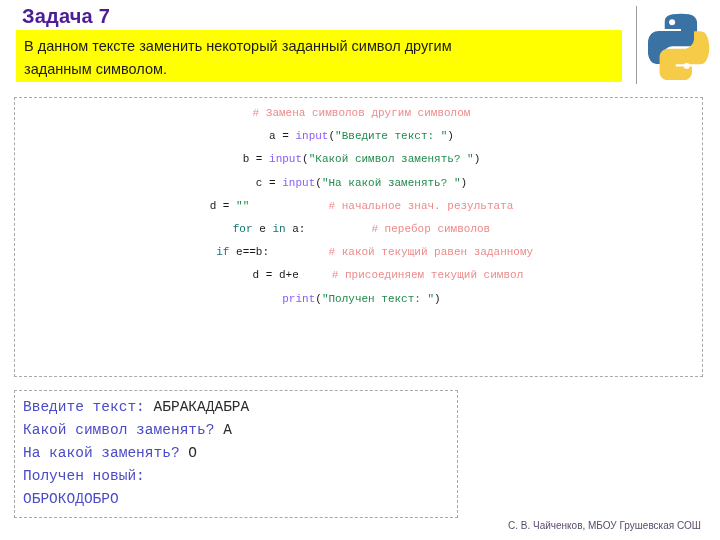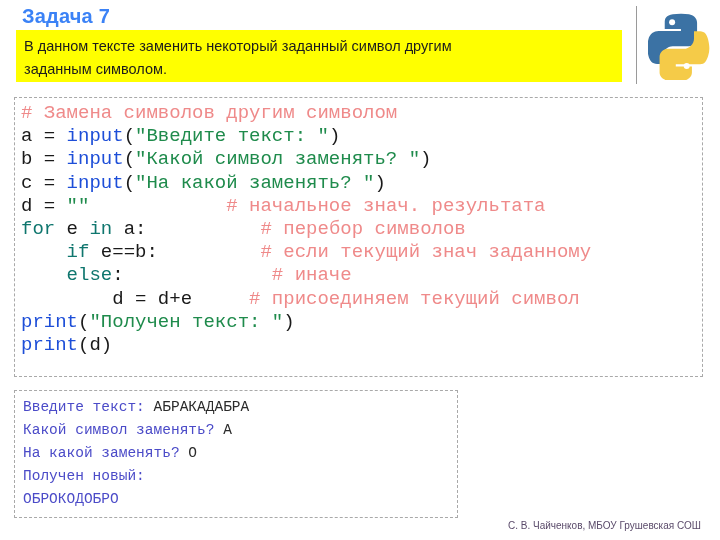--- a/index.html
+++ b/index.html
@@ -20,21 +20,21 @@
     position: absolute;
     left: 0; top: 0;
     width: 720px;
     height: 95px;
   }
   .title {
     position: absolute;
     left: 22px; top: 5px;
     font-size: 20px;
     font-weight: bold;
-    color: #3b82f6;
+    color: #4c1d95;
     letter-spacing: 0.2px;
     white-space: nowrap;
   }
   .banner {
     position: absolute;
     left: 16px; top: 30px;
     width: 606px;
     height: 52px;
     background: #ffff00;
     box-sizing: border-box;
@@ -65,27 +65,28 @@
     position: absolute;
     left: 14px; top: 97px;
     width: 689px;
     height: 280px;
     border: 1px dashed #a9a9a9;
     box-sizing: border-box;
     padding: 4px 0 0 6px;
   }
   .code-line {
     font-family: "Liberation Mono", "DejaVu Sans Mono", monospace;
-    font-size: 19px;
+    font-size: 11px;
     line-height: 23.2px;
     white-space: pre;
     color: #1a1a1a;
+    text-align: center;
   }
   .kw      { color: #0f766e; }   
-  .fn      { color: #1d4ed8; }   
+  .fn      { color: #8b5cf6; }   
   .str     { color: #1f8b4c; }   
   .cmt     { color: #ef8a8a; }   
   .plain   { color: #1a1a1a; }
 
   
   .out-box {
     position: absolute;
     left: 14px; top: 390px;
     width: 444px;
     height: 128px;
@@ -136,25 +137,23 @@
 </div>
 
 <div class="code-box">
   <div>
       <div class="code-line"><span class="cmt"># Замена символов другим символом</span></div>
       <div class="code-line"><span class="plain">a = </span><span class="fn">input</span><span class="plain">(</span><span class="str">"Введите текст: "</span><span class="plain">)</span></div>
       <div class="code-line"><span class="plain">b = </span><span class="fn">input</span><span class="plain">(</span><span class="str">"Какой символ заменять? "</span><span class="plain">)</span></div>
       <div class="code-line"><span class="plain">c = </span><span class="fn">input</span><span class="plain">(</span><span class="str">"На какой заменять? "</span><span class="plain">)</span></div>
       <div class="code-line"><span class="plain">d = </span><span class="str">""</span><span class="plain">            </span><span class="cmt"># начальное знач. результата</span></div>
       <div class="code-line"><span class="kw">for</span><span class="plain"> e </span><span class="kw">in</span><span class="plain"> a:</span><span class="plain">          </span><span class="cmt"># перебор символов</span></div>
-      <div class="code-line"><span class="plain">    </span><span class="kw">if</span><span class="plain"> e==b:</span><span class="plain">         </span><span class="cmt"># если текущий знач заданному</span></div>
-      <div class="code-line"><span class="plain">    </span><span class="kw">else</span><span class="plain">:</span><span class="plain">             </span><span class="cmt"># иначе</span></div>
+      <div class="code-line"><span class="plain">    </span><span class="kw">if</span><span class="plain"> e==b:</span><span class="plain">         </span><span class="cmt"># какой текущий равен заданному</span></div>
       <div class="code-line"><span class="plain">        d = d+e</span><span class="plain">     </span><span class="cmt"># присоединяем текущий символ</span></div>
       <div class="code-line"><span class="fn">print</span><span class="plain">(</span><span class="str">"Получен текст: "</span><span class="plain">)</span></div>
-      <div class="code-line"><span class="fn">print</span><span class="plain">(d)</span></div>
     </div>
 </div>
 
 <div class="out-box">
   <div>
       <div class="out-line"><span class="out">Введите текст: </span><span class="typed">АБРАКАДАБРА</span></div>
       <div class="out-line"><span class="out">Какой символ заменять? </span><span class="typed">А</span></div>
       <div class="out-line"><span class="out">На какой заменять? </span><span class="typed">О</span></div>
       <div class="out-line"><span class="out">Получен новый:</span></div>
       <div class="out-line"><span class="out">ОБРОКОДОБРО</span></div>

